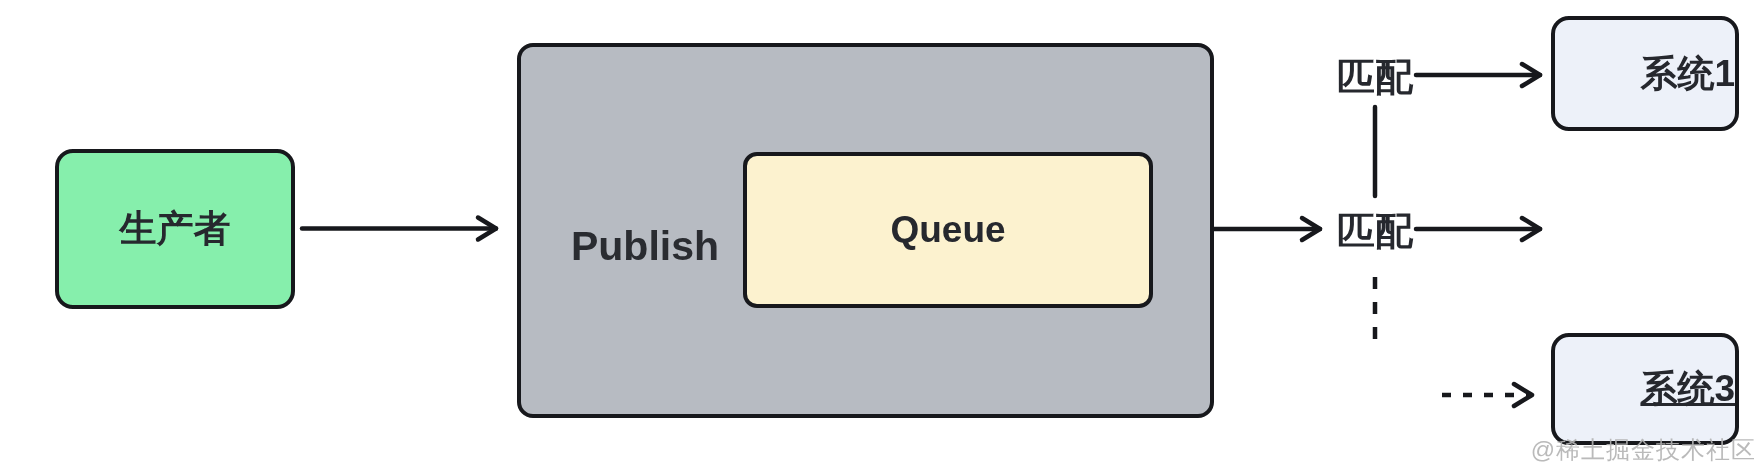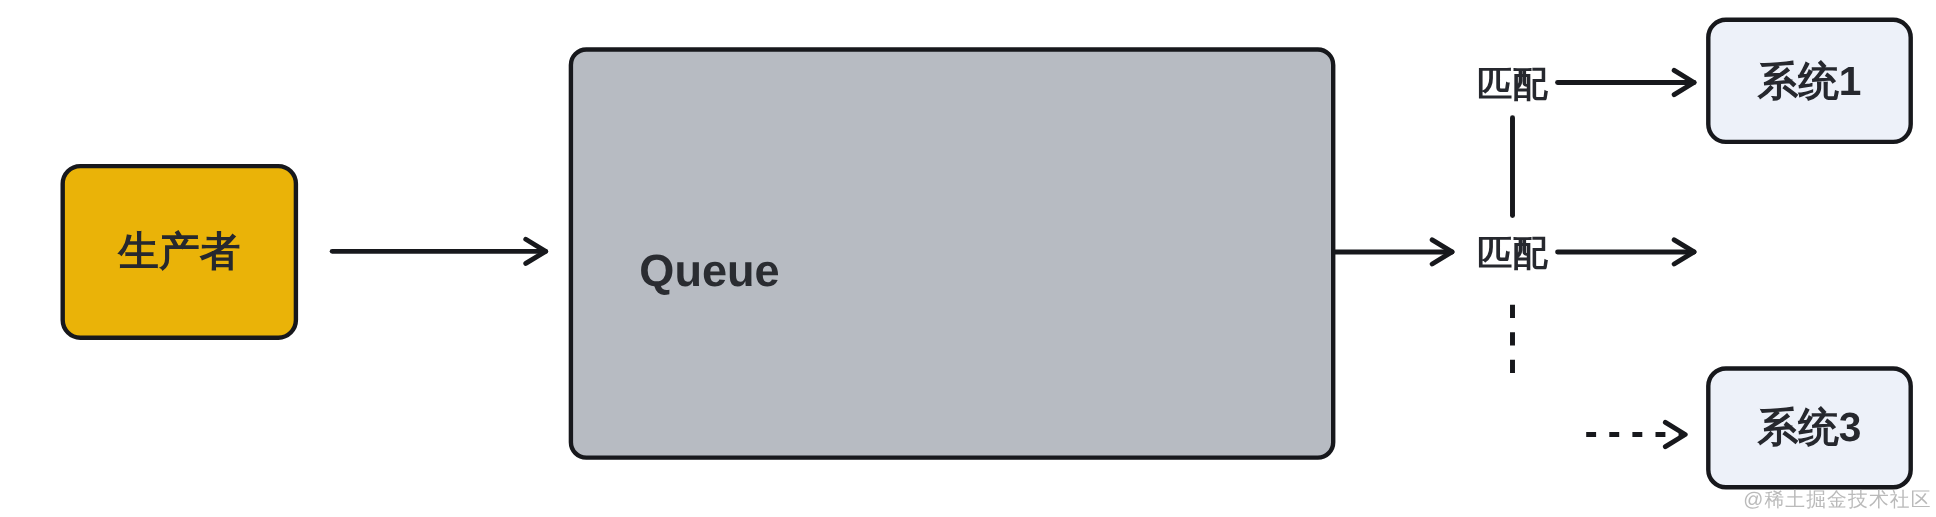--- a/index.html
+++ b/index.html
@@ -8,40 +8,40 @@
     font-family:"Liberation Sans","DejaVu Sans",sans-serif;
     background:#ffffff;
   }
   .connector-layer{position:absolute;left:0;top:0;width:1760px;height:470px;pointer-events:none;}
   .node{
     position:absolute;box-sizing:border-box;
     border:4.5px solid #17181c;border-radius:18px;
     display:flex;flex-direction:column;align-items:center;justify-content:center;
     color:#26282e;font-weight:700;
   }
-  .producer{left:55px;top:149px;width:216px;height:160px;background:#eab308;font-size:37px;line-height:54px;}
+  .producer{left:55px;top:149px;width:240px;height:160px;background:#86efac;font-size:37px;line-height:54px;}
   .broker{left:517px;top:43px;width:697px;height:375px;background:#b7bbc2;border-radius:16px;}
   .broker-label{position:absolute;left:560px;top:221px;width:170px;height:50px;
     display:flex;align-items:center;justify-content:center;
     font-size:41px;font-weight:700;color:#2a2c31;}
   .queue{left:743px;top:152px;width:410px;height:156px;background:#fcf2cf;border-radius:14px;font-size:37px;}
-  .system{left:1551px;width:188px;height:115px;background:#edf1f9;font-size:37px;}
+  .system{left:1551px;width:188px;height:115px;background:#edf1f9;font-size:37px;align-items:flex-end;}
   .sys1{top:16px;}
   .sys2{top:172px;}
-  .sys3{top:333px;height:112px;}
+  .sys3{top:333px;height:112px;text-decoration:underline;}
   .edge-label{
     position:absolute;display:flex;align-items:center;justify-content:center;
-    font-size:32px;font-weight:700;color:#26282e;white-space:nowrap;
+    font-size:38px;font-weight:700;color:#26282e;white-space:nowrap;
   }
   .match-1{left:1330px;top:54px;width:90px;height:46px;}
   .match-2{left:1330px;top:208px;width:90px;height:46px;}
   .nomatch{left:1303px;top:373px;width:135px;height:46px;}
   .watermark{
     position:absolute;right:4px;bottom:4px;
-    font-size:18px;font-weight:400;color:#b3b3b3;letter-spacing:1px;
+    font-size:24px;font-weight:400;color:#b3b3b3;letter-spacing:1px;
     opacity:.9;filter:blur(.4px);
   }
 </style>
 </head>
 <body>
 
 <div class="canvas">
 
   <svg class="connector-layer" width="1760" height="470" viewBox="0 0 1760 470" aria-hidden="true">
     <defs>
@@ -77,22 +77,25 @@
     <g>
       <line x1="1442" y1="395" x2="1532" y2="395" stroke="#17181c" stroke-width="4.5" stroke-linecap="butt" stroke-dasharray="9 12" marker-end="url(#chev)"></line>
     </g>
   </svg>
 
   <div class="node producer">
     <div>生产者</div>
   </div>
 
   <div class="node broker"></div>
-  <div class="broker-label">Queue</div>
+  <div class="broker-label">Publish</div>
 
+  <div class="node queue">
+    <span>Queue</span>
+  </div>
 
   <div class="edge-label match-1">匹配</div>
   <div class="edge-label match-2">匹配</div>
 
   <div class="node system sys1">
     <span>系统1</span>
   </div>
   <div class="node system sys3">
     <span>系统3</span>
   </div>

